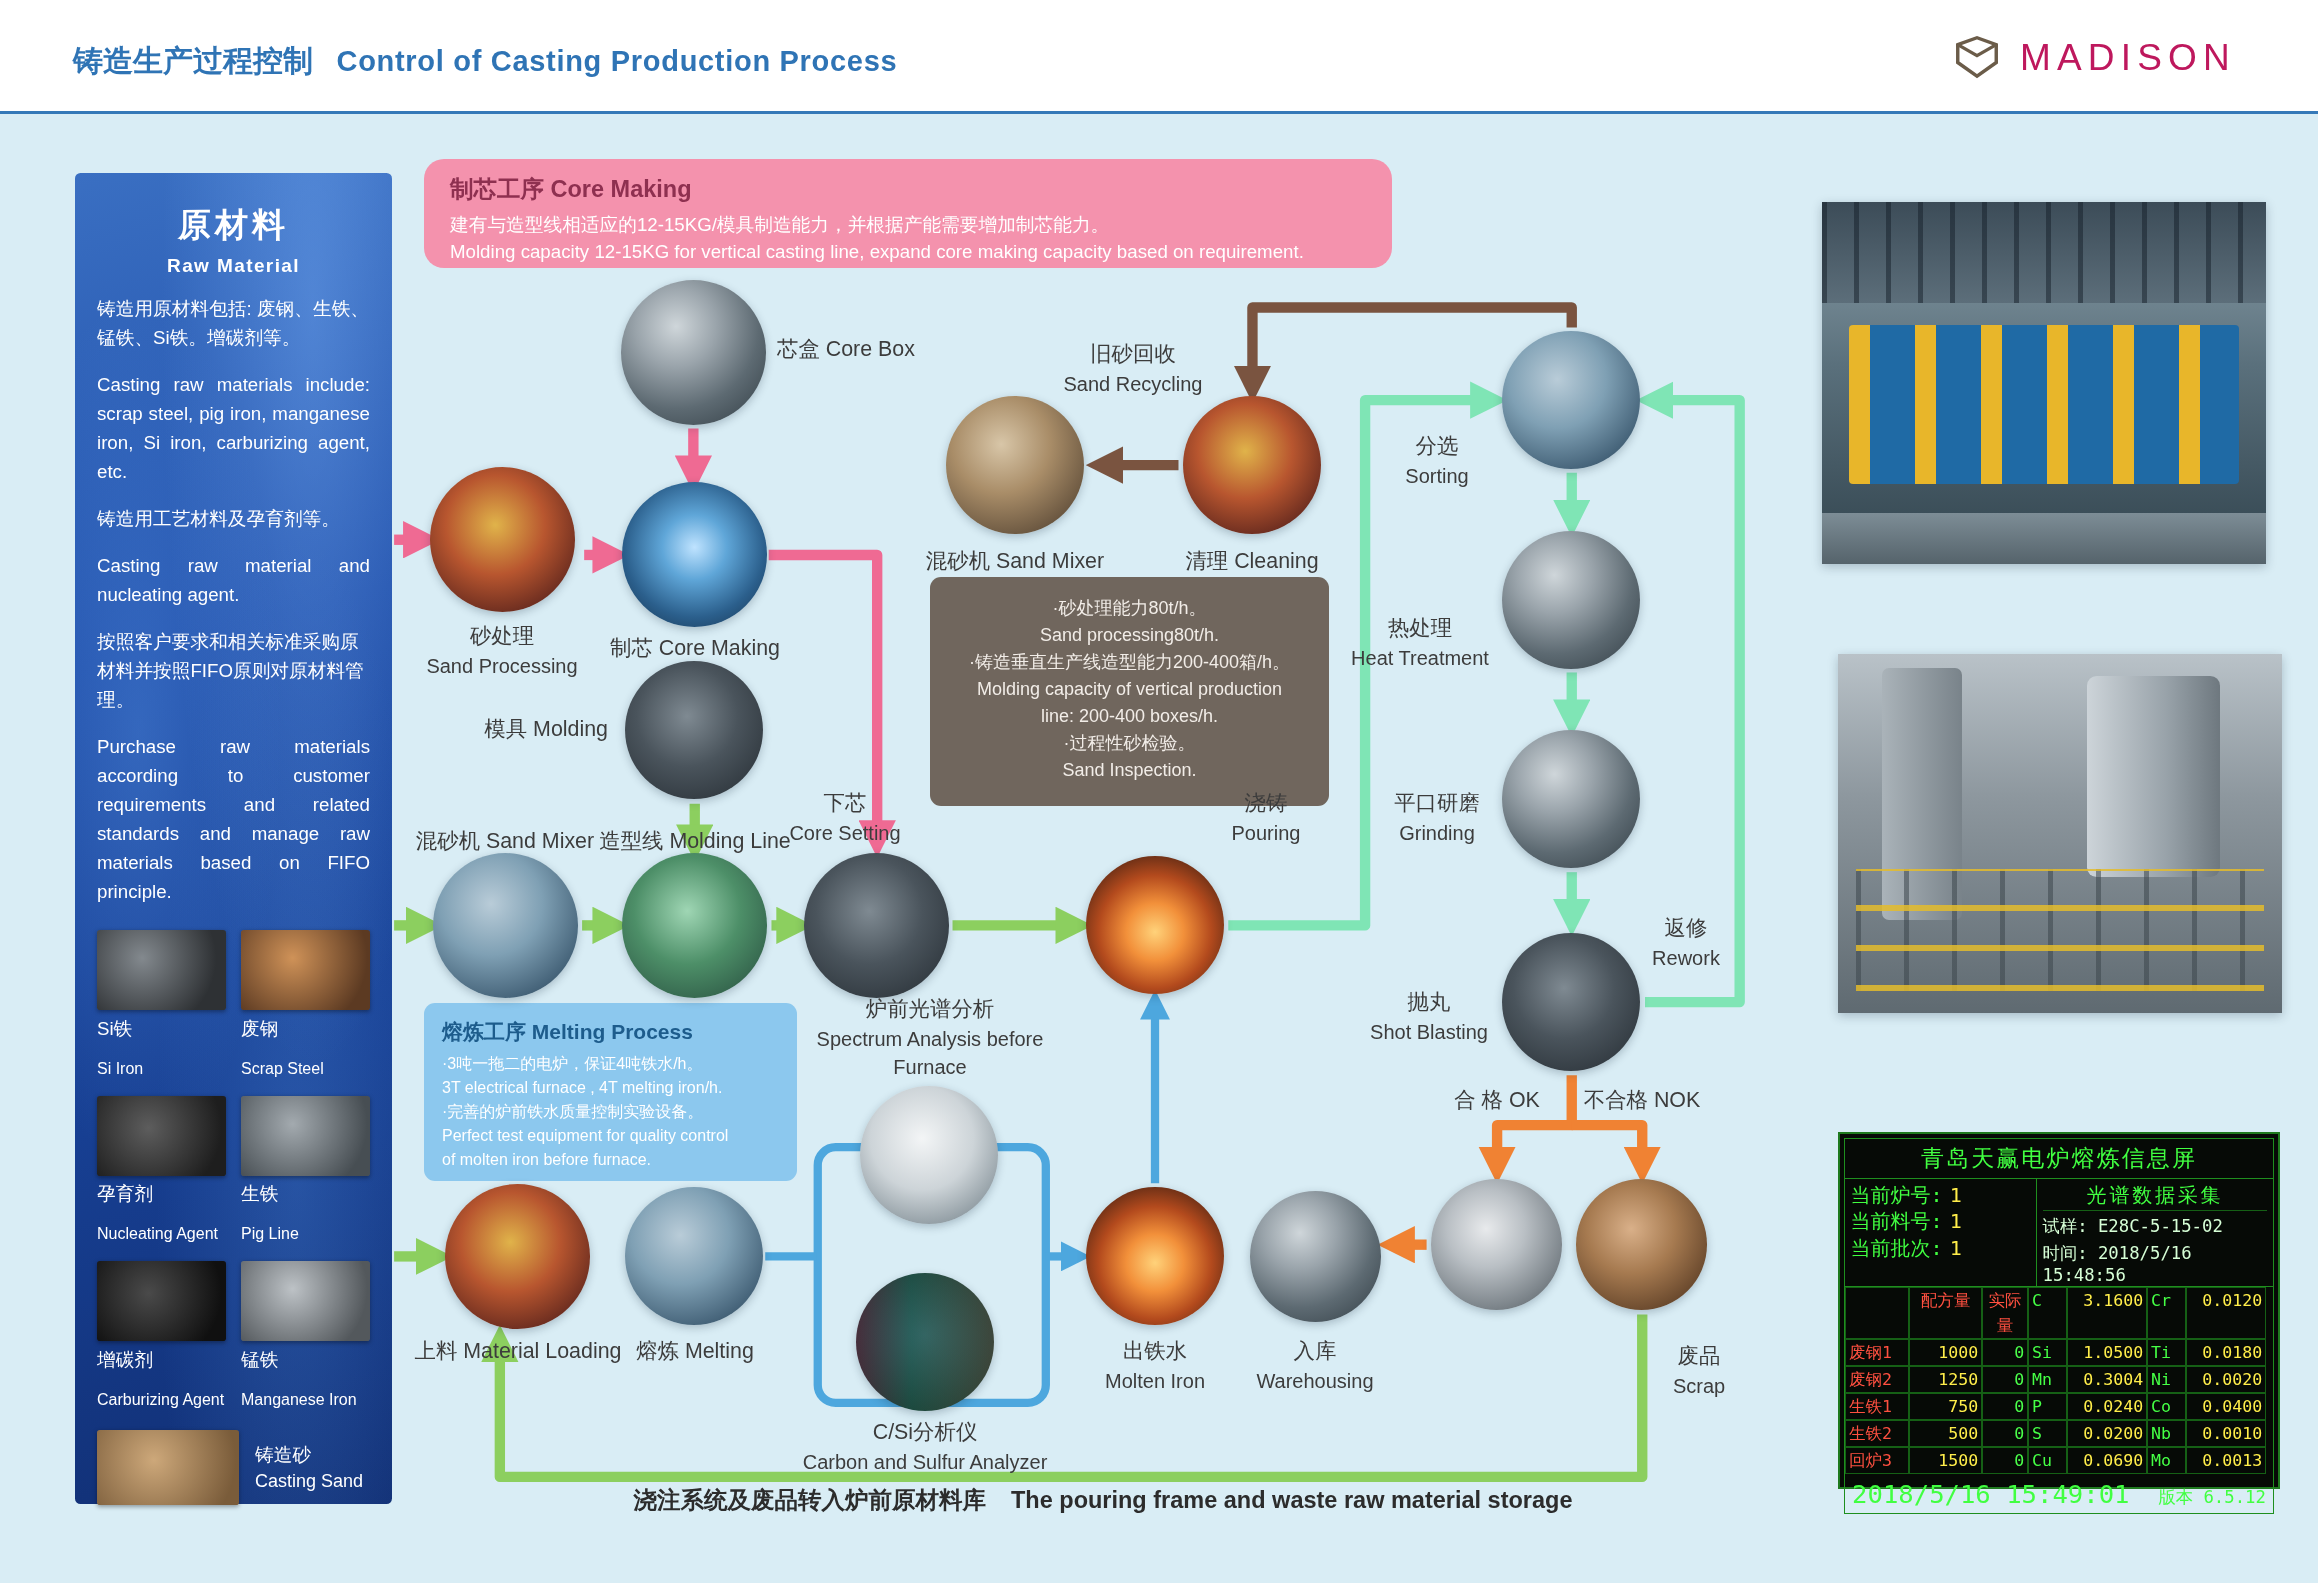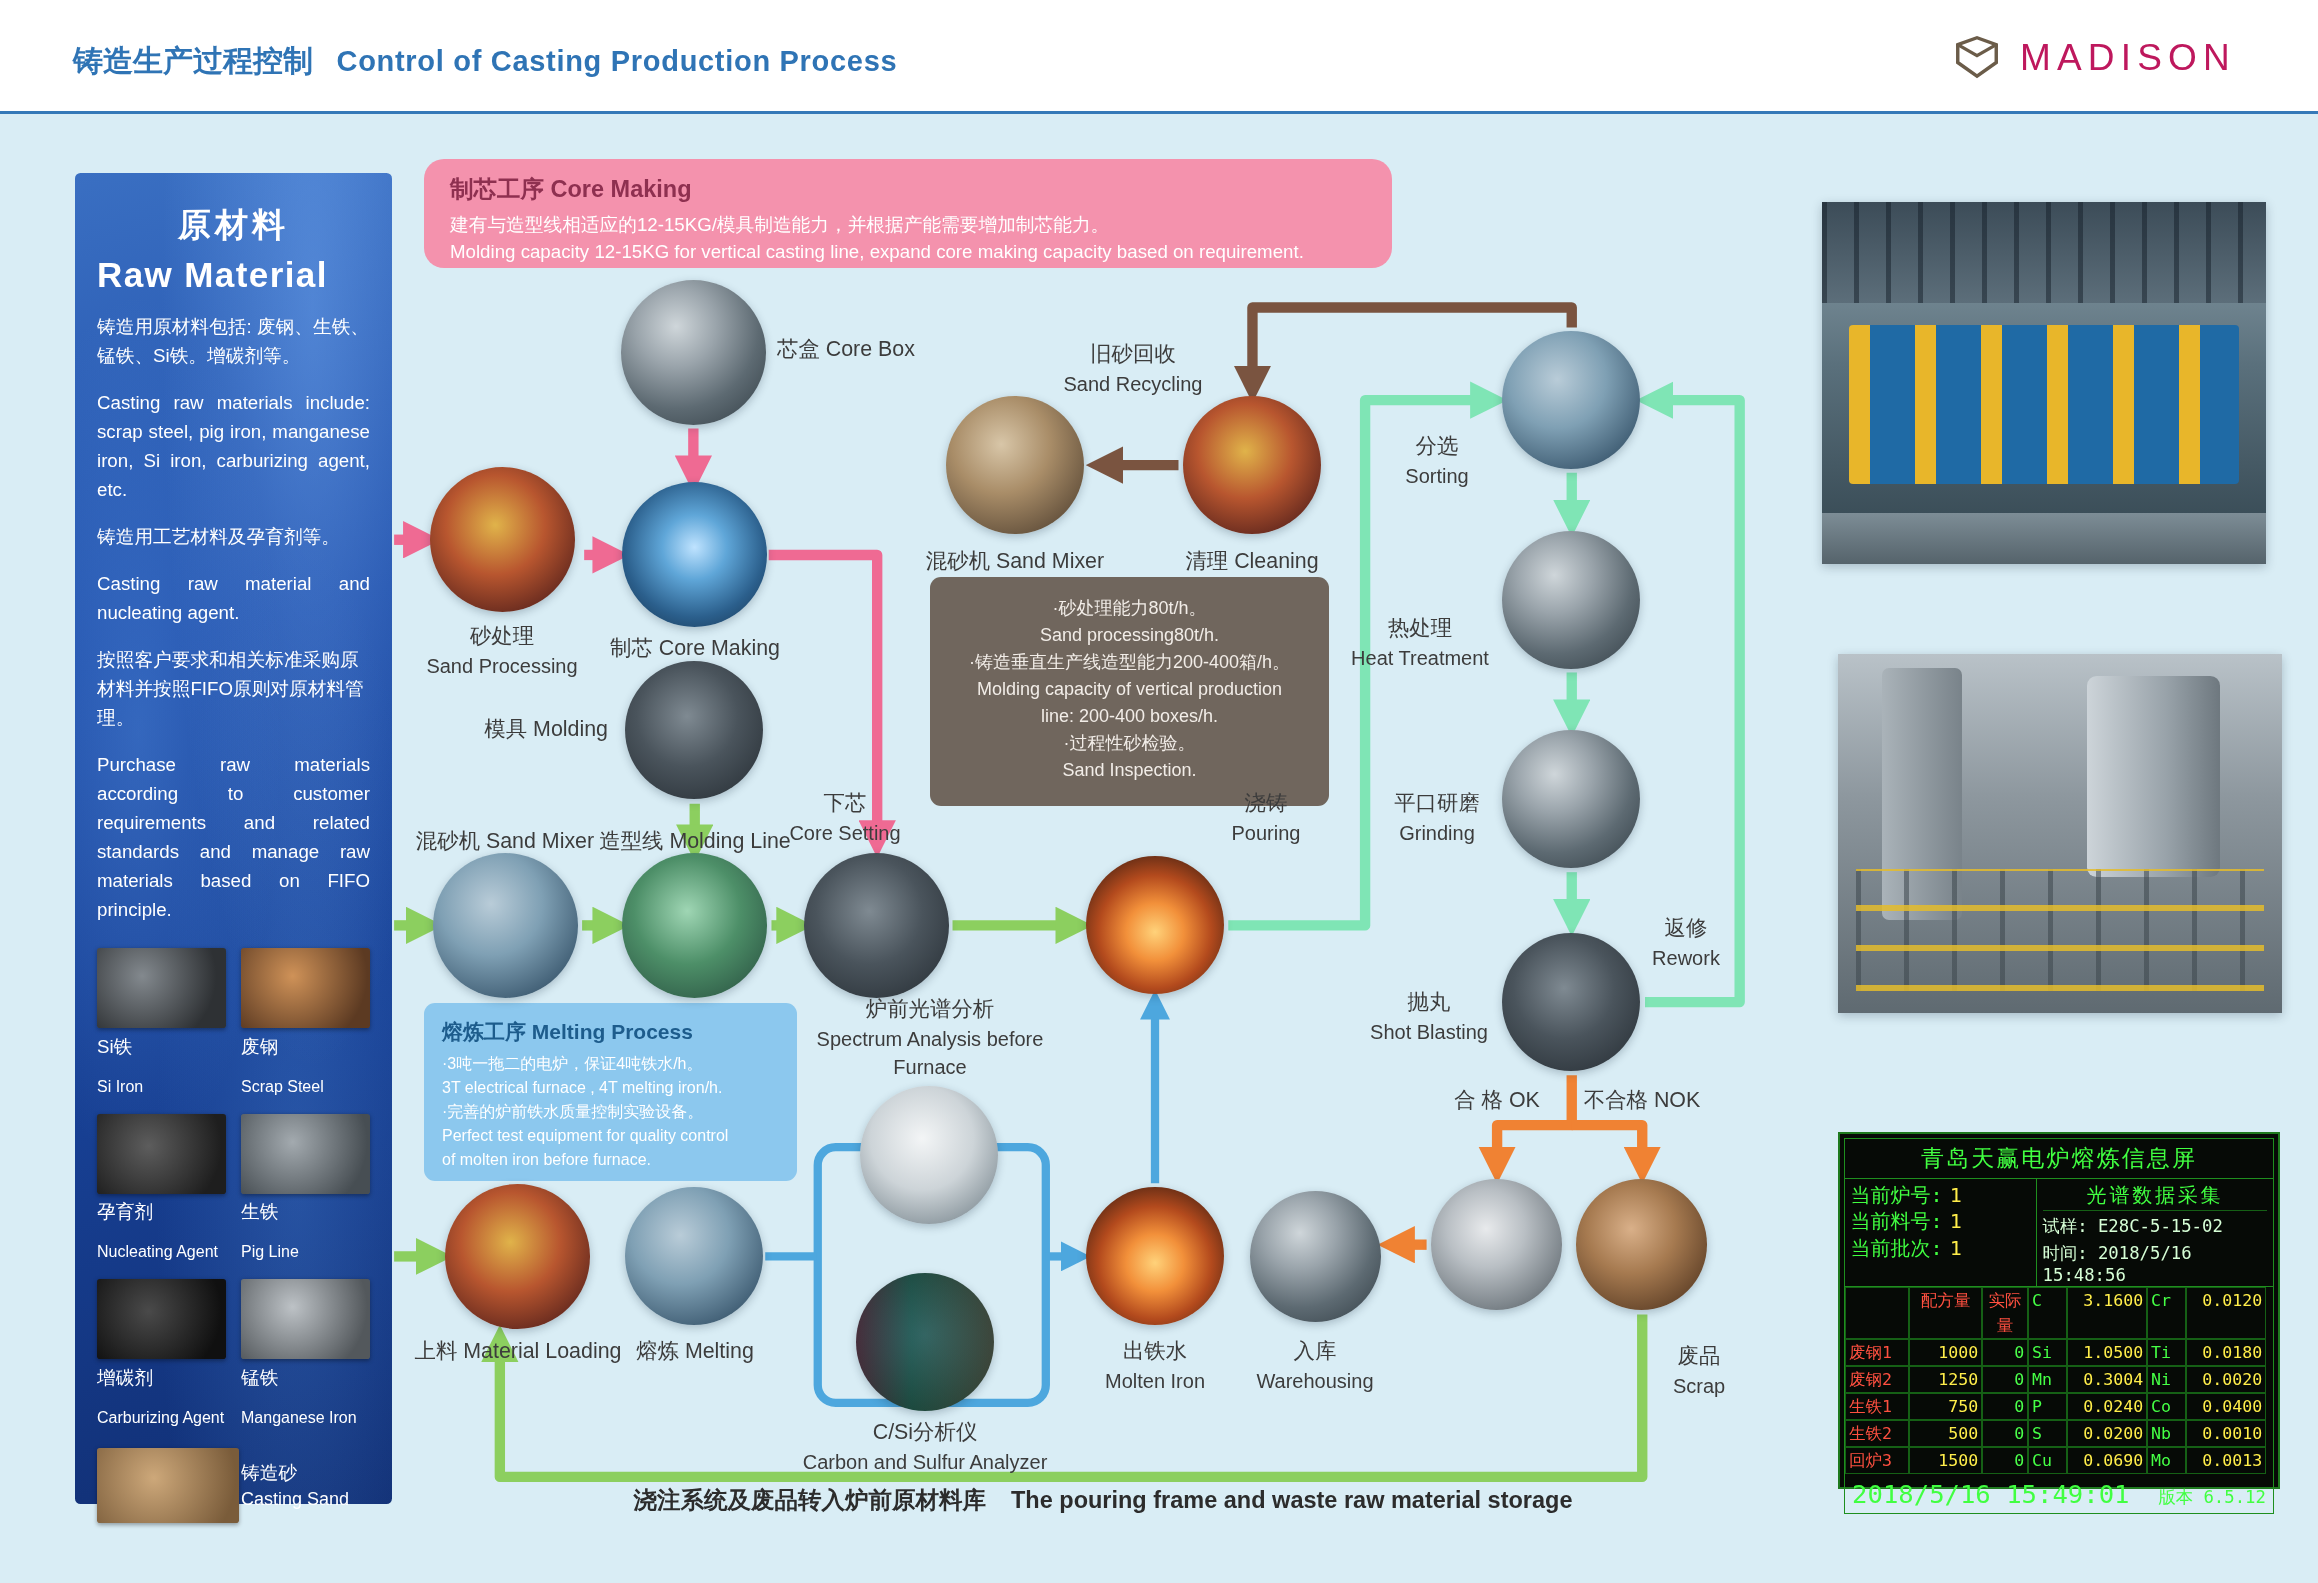--- a/index.html
+++ b/index.html
@@ -17,29 +17,29 @@
 
   
   .sidebar{position:absolute;left:75px;top:173px;width:317px;height:1331px;border-radius:5.5px;
     background:
       radial-gradient(ellipse at 75% 10%, rgba(130,185,255,.40), transparent 45%),
       radial-gradient(ellipse at 20% 42%, rgba(95,155,235,.35), transparent 40%),
       radial-gradient(ellipse at 70% 75%, rgba(80,140,220,.30), transparent 45%),
       linear-gradient(165deg,#3a6fc2 0%,#1f4ea9 35%,#173f92 68%,#112f74 100%);
     color:#fff;box-sizing:border-box;padding:30px 22px 21px 22px;}
   .sb-title-zh{text-align:center;font-size:33px;font-weight:700;letter-spacing:4.1px;}
-  .sb-title-en{font-size:35px;font-weight:600;letter-spacing:1.4px;margin-top:7px;}
+  .sb-title-en{text-align:center;font-size:19px;font-weight:600;letter-spacing:1.4px;margin-top:7px;}
   .sb-p{font-size:18.7px;line-height:1.55;margin-top:18px;text-align:justify;}
   .sb-p.zh{text-align:left;}
   .mat-grid{display:grid;grid-template-columns:1fr 1fr;column-gap:15px;row-gap:18px;margin-top:23.5px;}
   .mat{text-align:left;}
   .mat-img{height:80px;border-radius:2.8px;box-shadow:0 1.4px 4.1px rgba(0,0,0,.35);}
   .mat .zh{font-size:18.7px;margin-top:5.5px;}
   .mat .en{font-size:16px;margin-top:18px;}
-  .mat-wide{display:flex;align-items:center;gap:2px;margin-top:21px;}
+  .mat-wide{display:flex;align-items:center;gap:16px;margin-top:21px;}
   .mat-wide .mat-img{width:142px;height:75px;flex:0 0 auto;}
   .mat-wide .zh{font-size:18.7px;}
   .mat-wide .en{font-size:18px;margin-top:2.8px;}
   .m1{background:radial-gradient(circle at 35% 35%,#83898e,#2e3134 75%);}
   .m2{background:radial-gradient(circle at 40% 35%,#cf9258,#5c3a22 80%);}
   .m3{background:radial-gradient(circle at 40% 40%,#5d5d5d,#1e1e1e 80%);}
   .m4{background:radial-gradient(circle at 40% 35%,#a3aaaf,#474e53 80%);}
   .m5{background:radial-gradient(circle at 40% 40%,#4a4a4a,#101010 80%);}
   .m6{background:radial-gradient(circle at 40% 35%,#bdc2c6,#53585c 80%);}
   .m7{background:radial-gradient(circle at 40% 40%,#cda87a,#7a5c3a 85%);}

